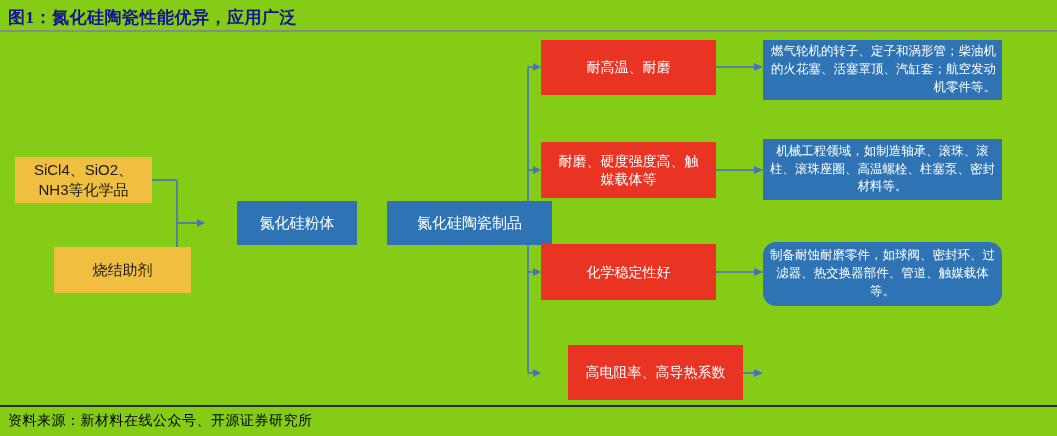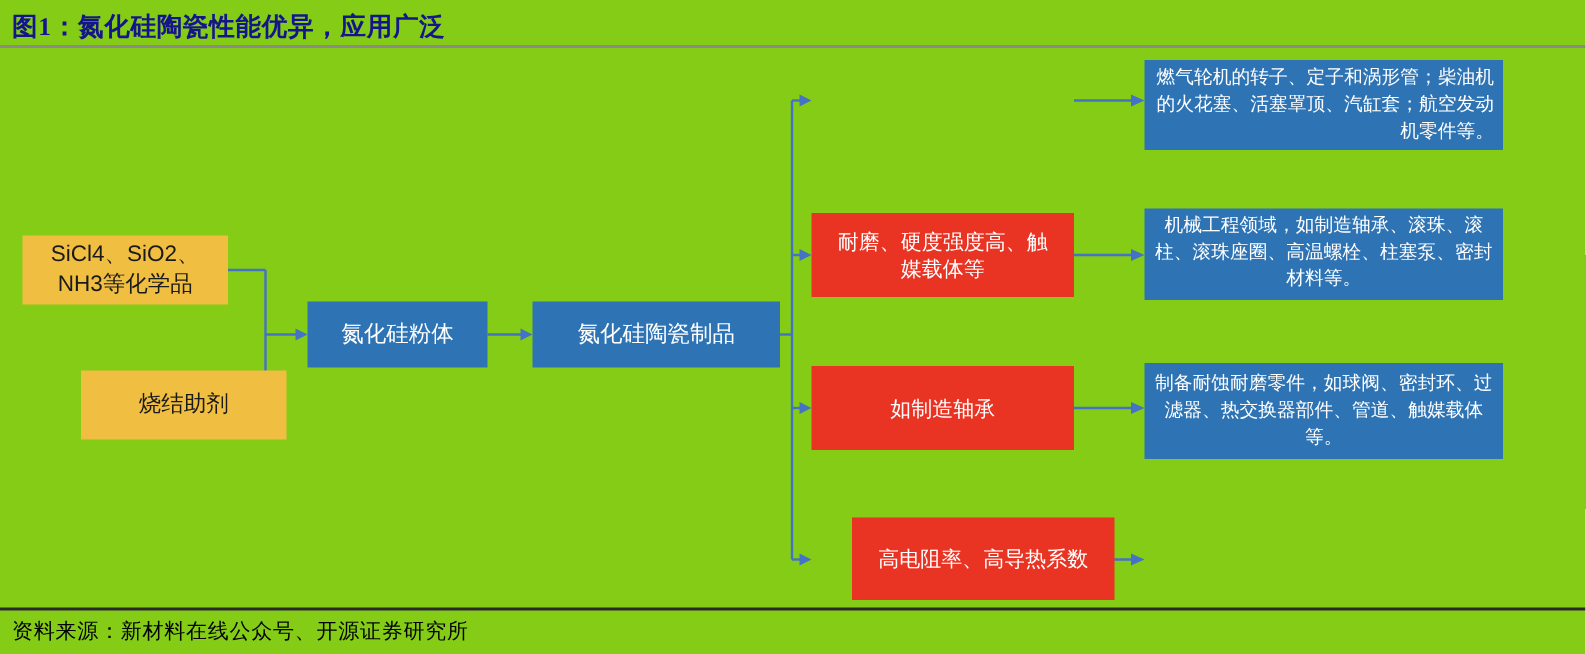--- a/index.html
+++ b/index.html
@@ -40,20 +40,21 @@
   }
   .box-input{
     background:var(--input_box,#F0BE41);
     color:#1a1a1a;font-size:15px;
     padding:16px 6px;
   }
   .box-stage{
     background:var(--stage_box,#2E74B5);
     color:#fff;font-size:15px;
     padding:2px 0;
+    margin-left:32px;
   }
   .box-prop{
     background:var(--property_box,#E93323);
     color:#fff;font-size:14px;
     padding:2px 12px;
   }
   .box-app{
     background:var(--application_box,#2E74B5);
     color:#fff;font-size:12.5px;
     padding:3px 6px;line-height:1.42;
@@ -61,22 +62,22 @@
   
   #in1{left:15px;top:157px;width:137px;height:46px;}
   #in2{left:15px;top:247px;width:137px;height:46px;margin-left:39px;}
   #st1{left:205px;top:201px;width:120px;height:44px;}
   #st2{left:355px;top:201px;width:165px;height:44px;}
   #pr1{left:541px;top:40px;width:175px;height:55px;}
   #pr2{left:541px;top:142px;width:175px;height:56px;}
   #pr3{left:541px;top:244px;width:175px;height:56px;}
   #pr4{left:568px;top:345px;width:175px;height:55px;}
   #ap1{left:763px;top:40px;width:239px;height:60px;text-align:right;}
-  #ap2{left:763px;top:139px;width:239px;height:61px;font-family:Liberation Mono, monospace;}
-  #ap3{left:763px;top:242px;width:239px;height:64px;}
+  #ap2{left:763px;top:139px;width:239px;height:61px;}
+  #ap3{left:763px;top:242px;width:239px;height:64px;border-radius:13px;}
   #ap4{left:763px;top:347px;width:239px;height:52px;}
   
   svg.wires{position:absolute;left:0;top:0;width:1057px;height:436px;pointer-events:none;}
   .wire{stroke:var(--connector,#4472C4);stroke-width:1.6;fill:none;}
   .head{fill:var(--connector,#4472C4);stroke:none;}
 </style>
 </head>
 <body>
 
 <div id="canvas">
@@ -117,22 +118,23 @@
     <polyline class="wire" points="716,373 755,373"></polyline>
     <polygon class="head" points="754,369 763,373 754,377"></polygon>
   </svg>
 
   <div class="box box-input" id="in1">SiCl4、SiO2、NH3等化学品</div>
   <div class="box box-input" id="in2">烧结助剂</div>
 
   <div class="box box-stage" id="st1">氮化硅粉体</div>
   <div class="box box-stage" id="st2">氮化硅陶瓷制品</div>
 
+  <div class="box box-prop" id="pr1">耐高温、耐磨</div>
   <div class="box box-prop" id="pr2">耐磨、硬度强度高、触媒载体等</div>
-  <div class="box box-prop" id="pr3">如制造轴承</div>
+  <div class="box box-prop" id="pr3">化学稳定性好</div>
   <div class="box box-prop" id="pr4">高电阻率、高导热系数</div>
 
   <div class="box box-app" id="ap1">燃气轮机的转子、定子和涡形管；柴油机的火花塞、活塞罩顶、汽缸套；航空发动机零件等。</div>
   <div class="box box-app" id="ap2">机械工程领域，如制造轴承、滚珠、滚柱、滚珠座圈、高温螺栓、柱塞泵、密封材料等。</div>
   <div class="box box-app" id="ap3">制备耐蚀耐磨零件，如球阀、密封环、过滤器、热交换器部件、管道、触媒载体等。</div>
 
   <div class="rule-bottom"></div>
   <div class="source">资料来源：新材料在线公众号、开源证券研究所</div>
 
 </div>

